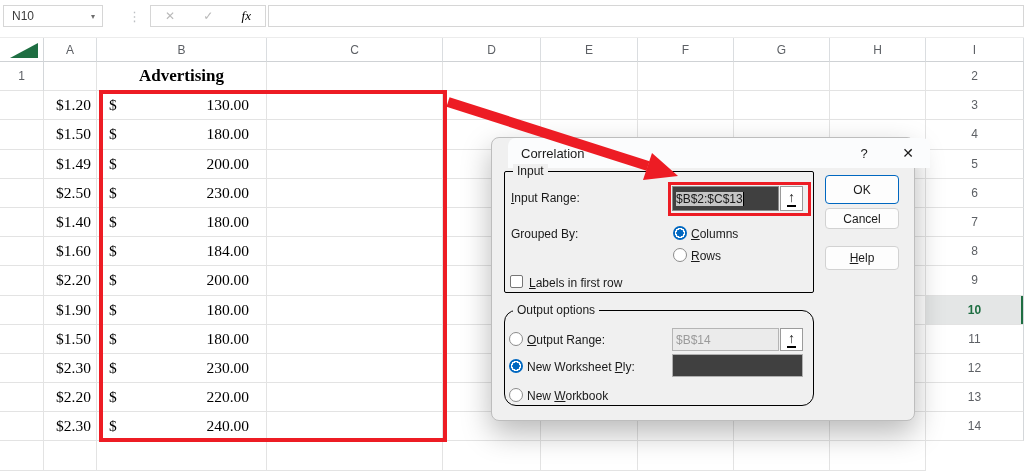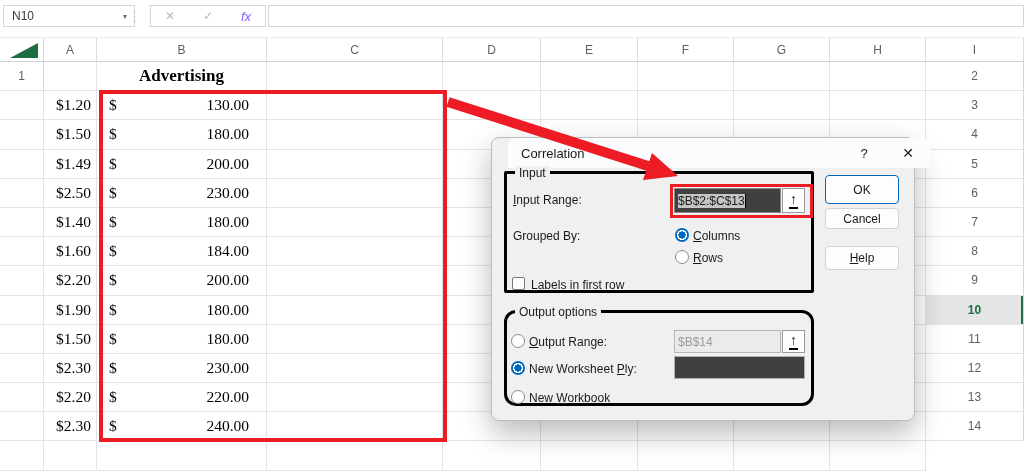--- a/index.html
+++ b/index.html
@@ -3,31 +3,31 @@
 <meta charset="utf-8">
 <style>
   * { margin:0; padding:0; box-sizing:border-box; }
   html,body { width:1024px; height:473px; background:#fff; overflow:hidden;
               font-family:"Liberation Sans", sans-serif; }
   .stage { position:relative; width:1024px; height:473px; background:#fff; }
 
   
   .topbar { position:absolute; left:0; top:0; width:1024px; height:38px; background:#fff;
             border-bottom:1px solid #ececec; }
-  .namebox { position:absolute; left:3px; top:5px; width:132px; height:22px;
+  .namebox { position:absolute; left:3px; top:5px; width:100px; height:22px;
              border:1px solid #d6d6d6; background:#fff; display:flex; align-items:center;
              font-size:12px; color:#3b3b3b; padding-left:8px; }
   .namebox .caret { position:absolute; right:7px; font-size:8px; color:#6d6d6d; }
   .fbar-handle { position:absolute; left:128px; top:5px; height:22px; display:flex; align-items:center;
                  color:#bcbfc3; font-size:13px; letter-spacing:-1px; }
   .fx-box { position:absolute; left:150px; top:5px; width:116px; height:22px;
             border:1px solid #d6d6d6; background:#fff; display:flex; align-items:center;
             justify-content:space-around; }
   .fx-box .dim { color:#b9b9b9; font-size:12px; }
-  .fx-box .fx  { color:#8b5cf6; font-size:13px; font-family:Liberation Sans, sans-serif; font-style:italic; }
+  .fx-box .fx  { color:#000000; font-size:13px; font-family:Liberation Serif, serif; font-style:italic; }
   .fbar-input { position:absolute; left:268px; top:5px; width:756px; height:22px;
                 border:1px solid #d6d6d6; background:#fff; font-size:12px; color:#222;
                 padding:2px 6px; }
 
   
   .sheet { position:absolute; left:0; top:38px; display:grid;
            grid-template-columns:44px 53px 170px 176px 98px 97px 96px 96px 96px 98px;
            grid-template-rows:24px repeat(14, 29.2px); }
   .sheet > div { border-right:1px solid #e3e3e3; border-bottom:1px solid #e3e3e3;
                  background:#fff; overflow:hidden; }
@@ -57,21 +57,21 @@
             background:#f0f0f0; border:1px solid #bdbdbd; border-radius:8px;
             box-shadow:0 12px 30px rgba(0,0,0,.28); z-index:10; font-size:12px; color:#1a1a1a; }
   .titlebar { position:absolute; left:16px; top:0; width:100%; height:30px;
               background:#fbfcfd; border-radius:8px 8px 0 0; }
   .title { position:absolute; left:13px; top:8px; font-size:13px; }
   .tb-btn { position:absolute; top:5px; width:20px; height:20px; display:flex; align-items:center;
             justify-content:center; font-size:13px; color:#1a1a1a; cursor:default; }
   .tb-help { right:56px; }
   .tb-close { right:12px; font-size:14px; }
 
-  .group { position:absolute; left:12px; width:310px; border:3px solid #000000; border-radius:2px; }
+  .group { position:absolute; left:12px; width:310px; border:1px solid #000000; border-radius:2px; }
   .group-input { top:33px; height:122px; }
   .group-output { top:172px; height:96px;border-radius:12px; }
   .legend { position:absolute; top:-8px; left:8px; background:#f0f0f0; padding:0 4px; }
 
   .dlg-label { position:absolute; white-space:nowrap; }
   .field { position:absolute; background:#404040; border:1px solid #8a8a8a; font-size:12px;
            display:flex; align-items:center; padding:0 3px; }
   .field.disabled { background:#ebebeb; border-color:#b5b5b5; color:#9b9b9b; }
   .sel { background:#c5c5c5; }
   .caret-bar { width:1px; height:14px; background:#000; }

